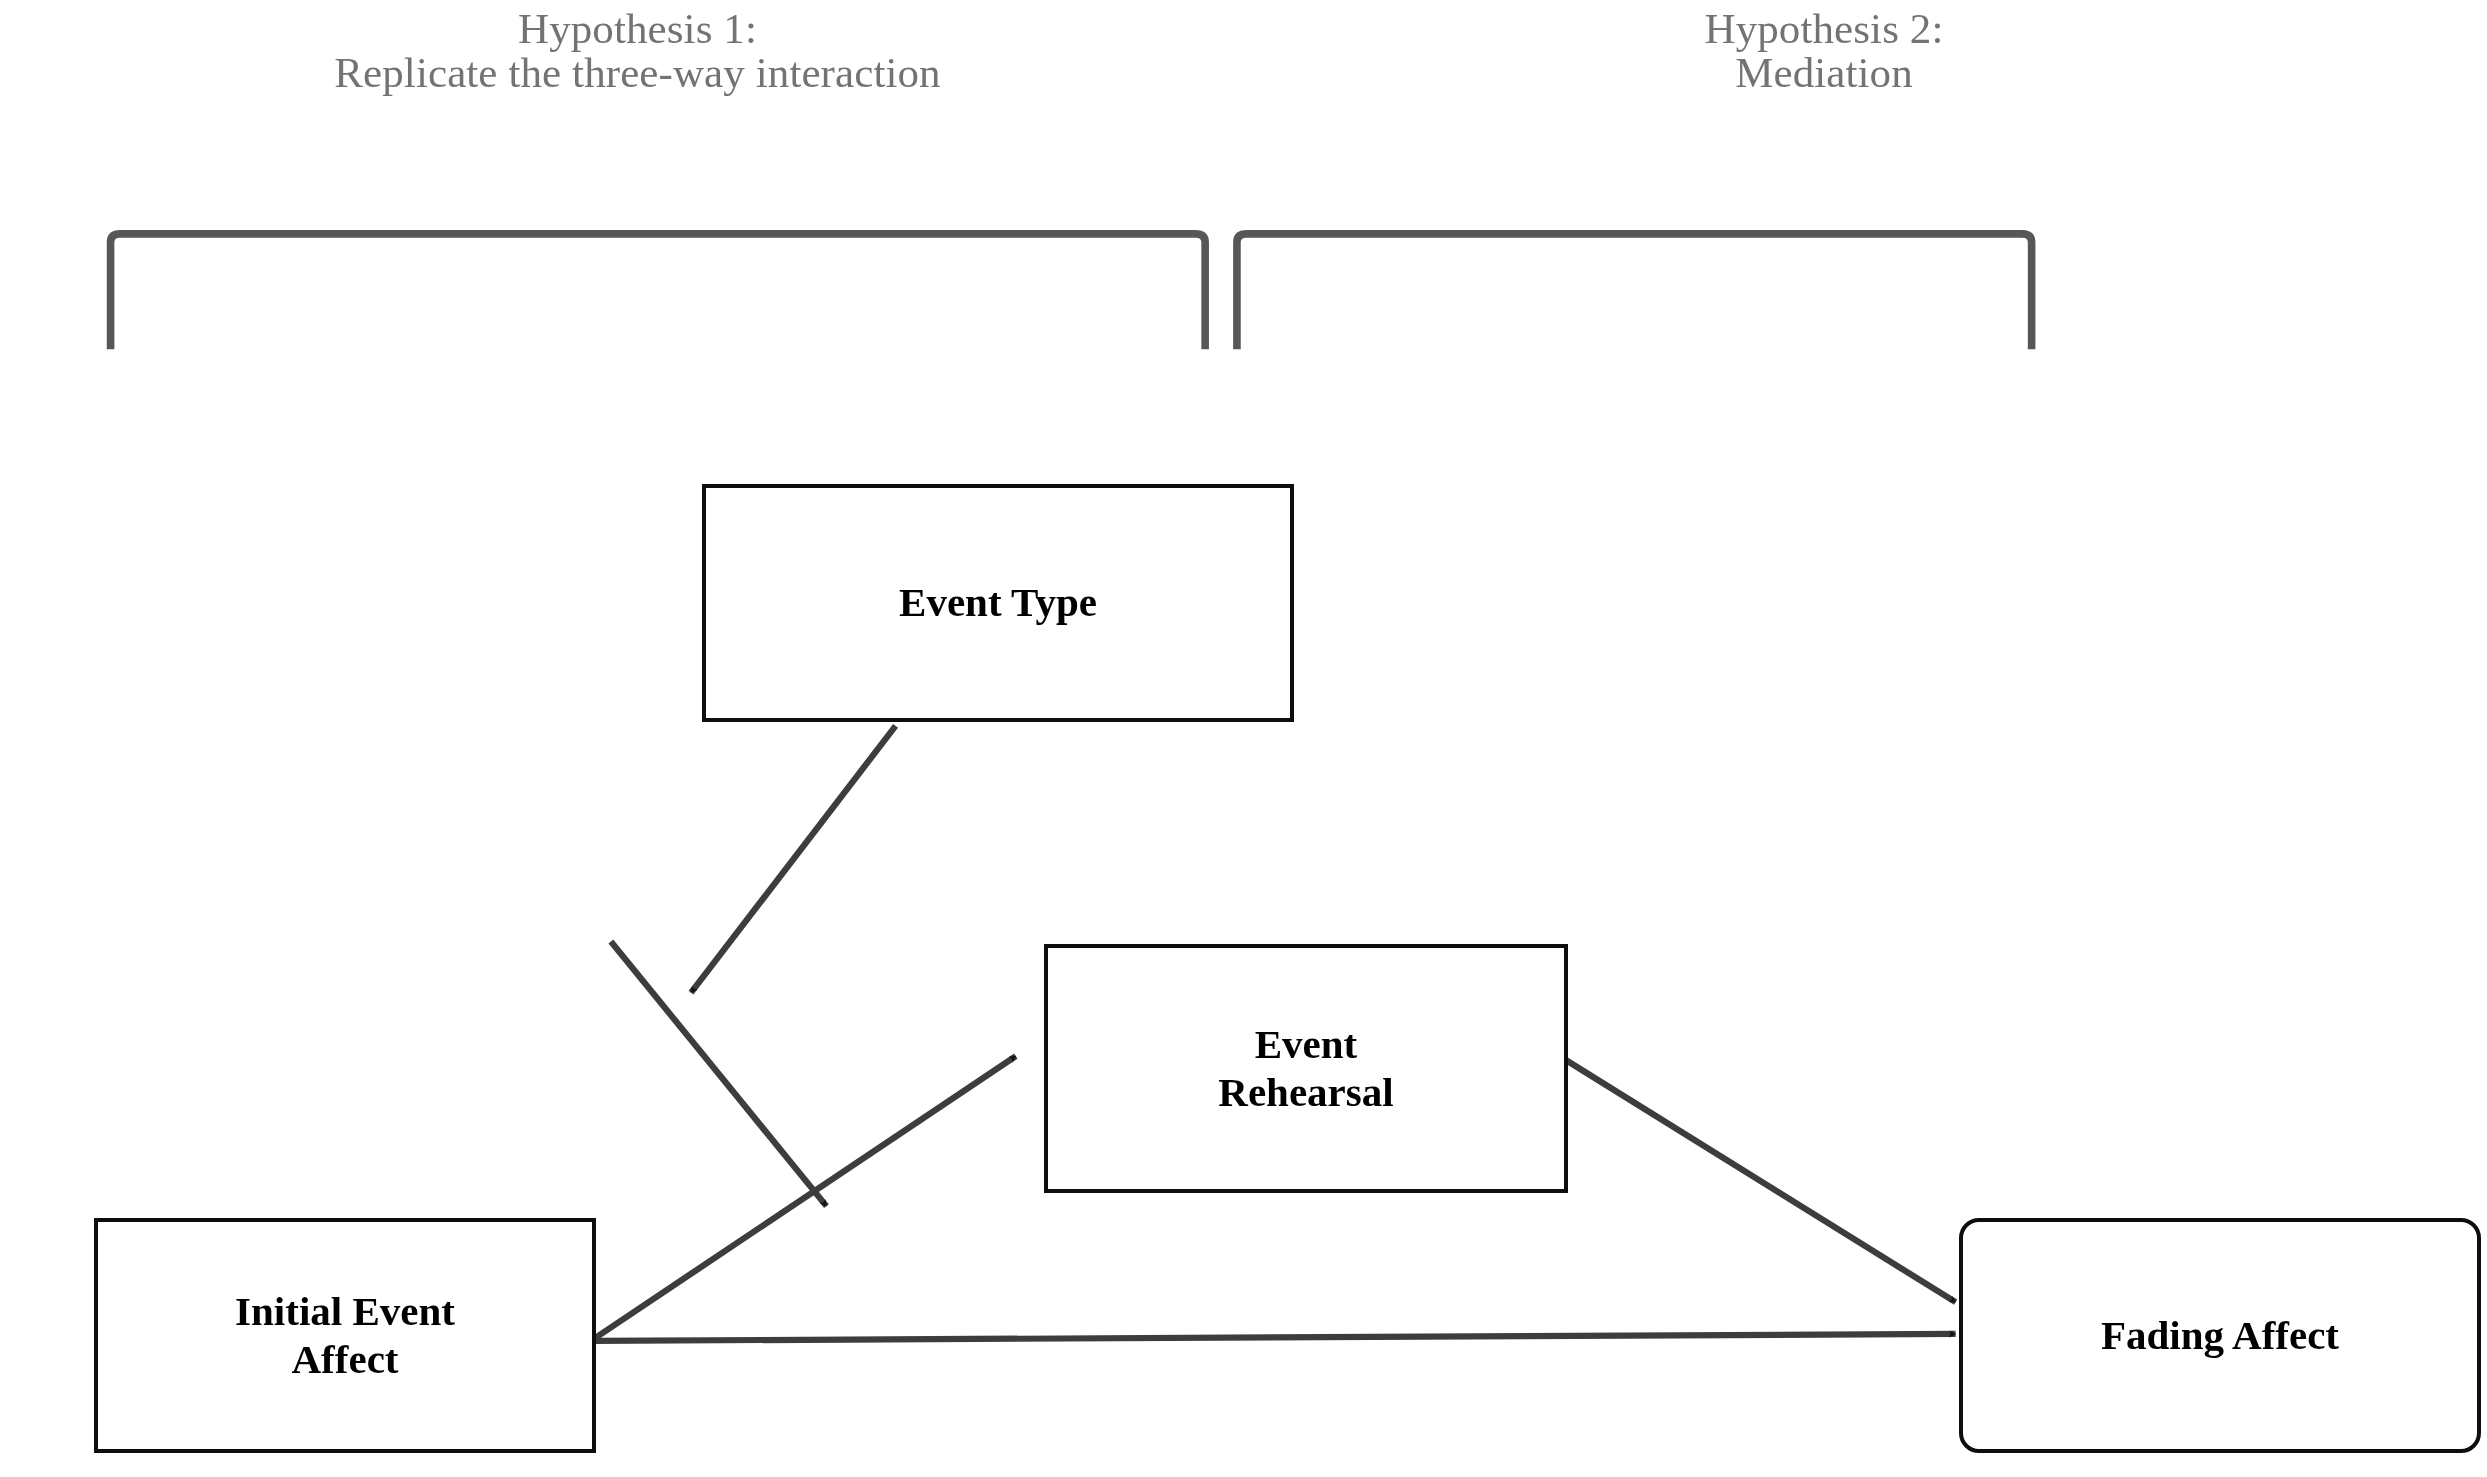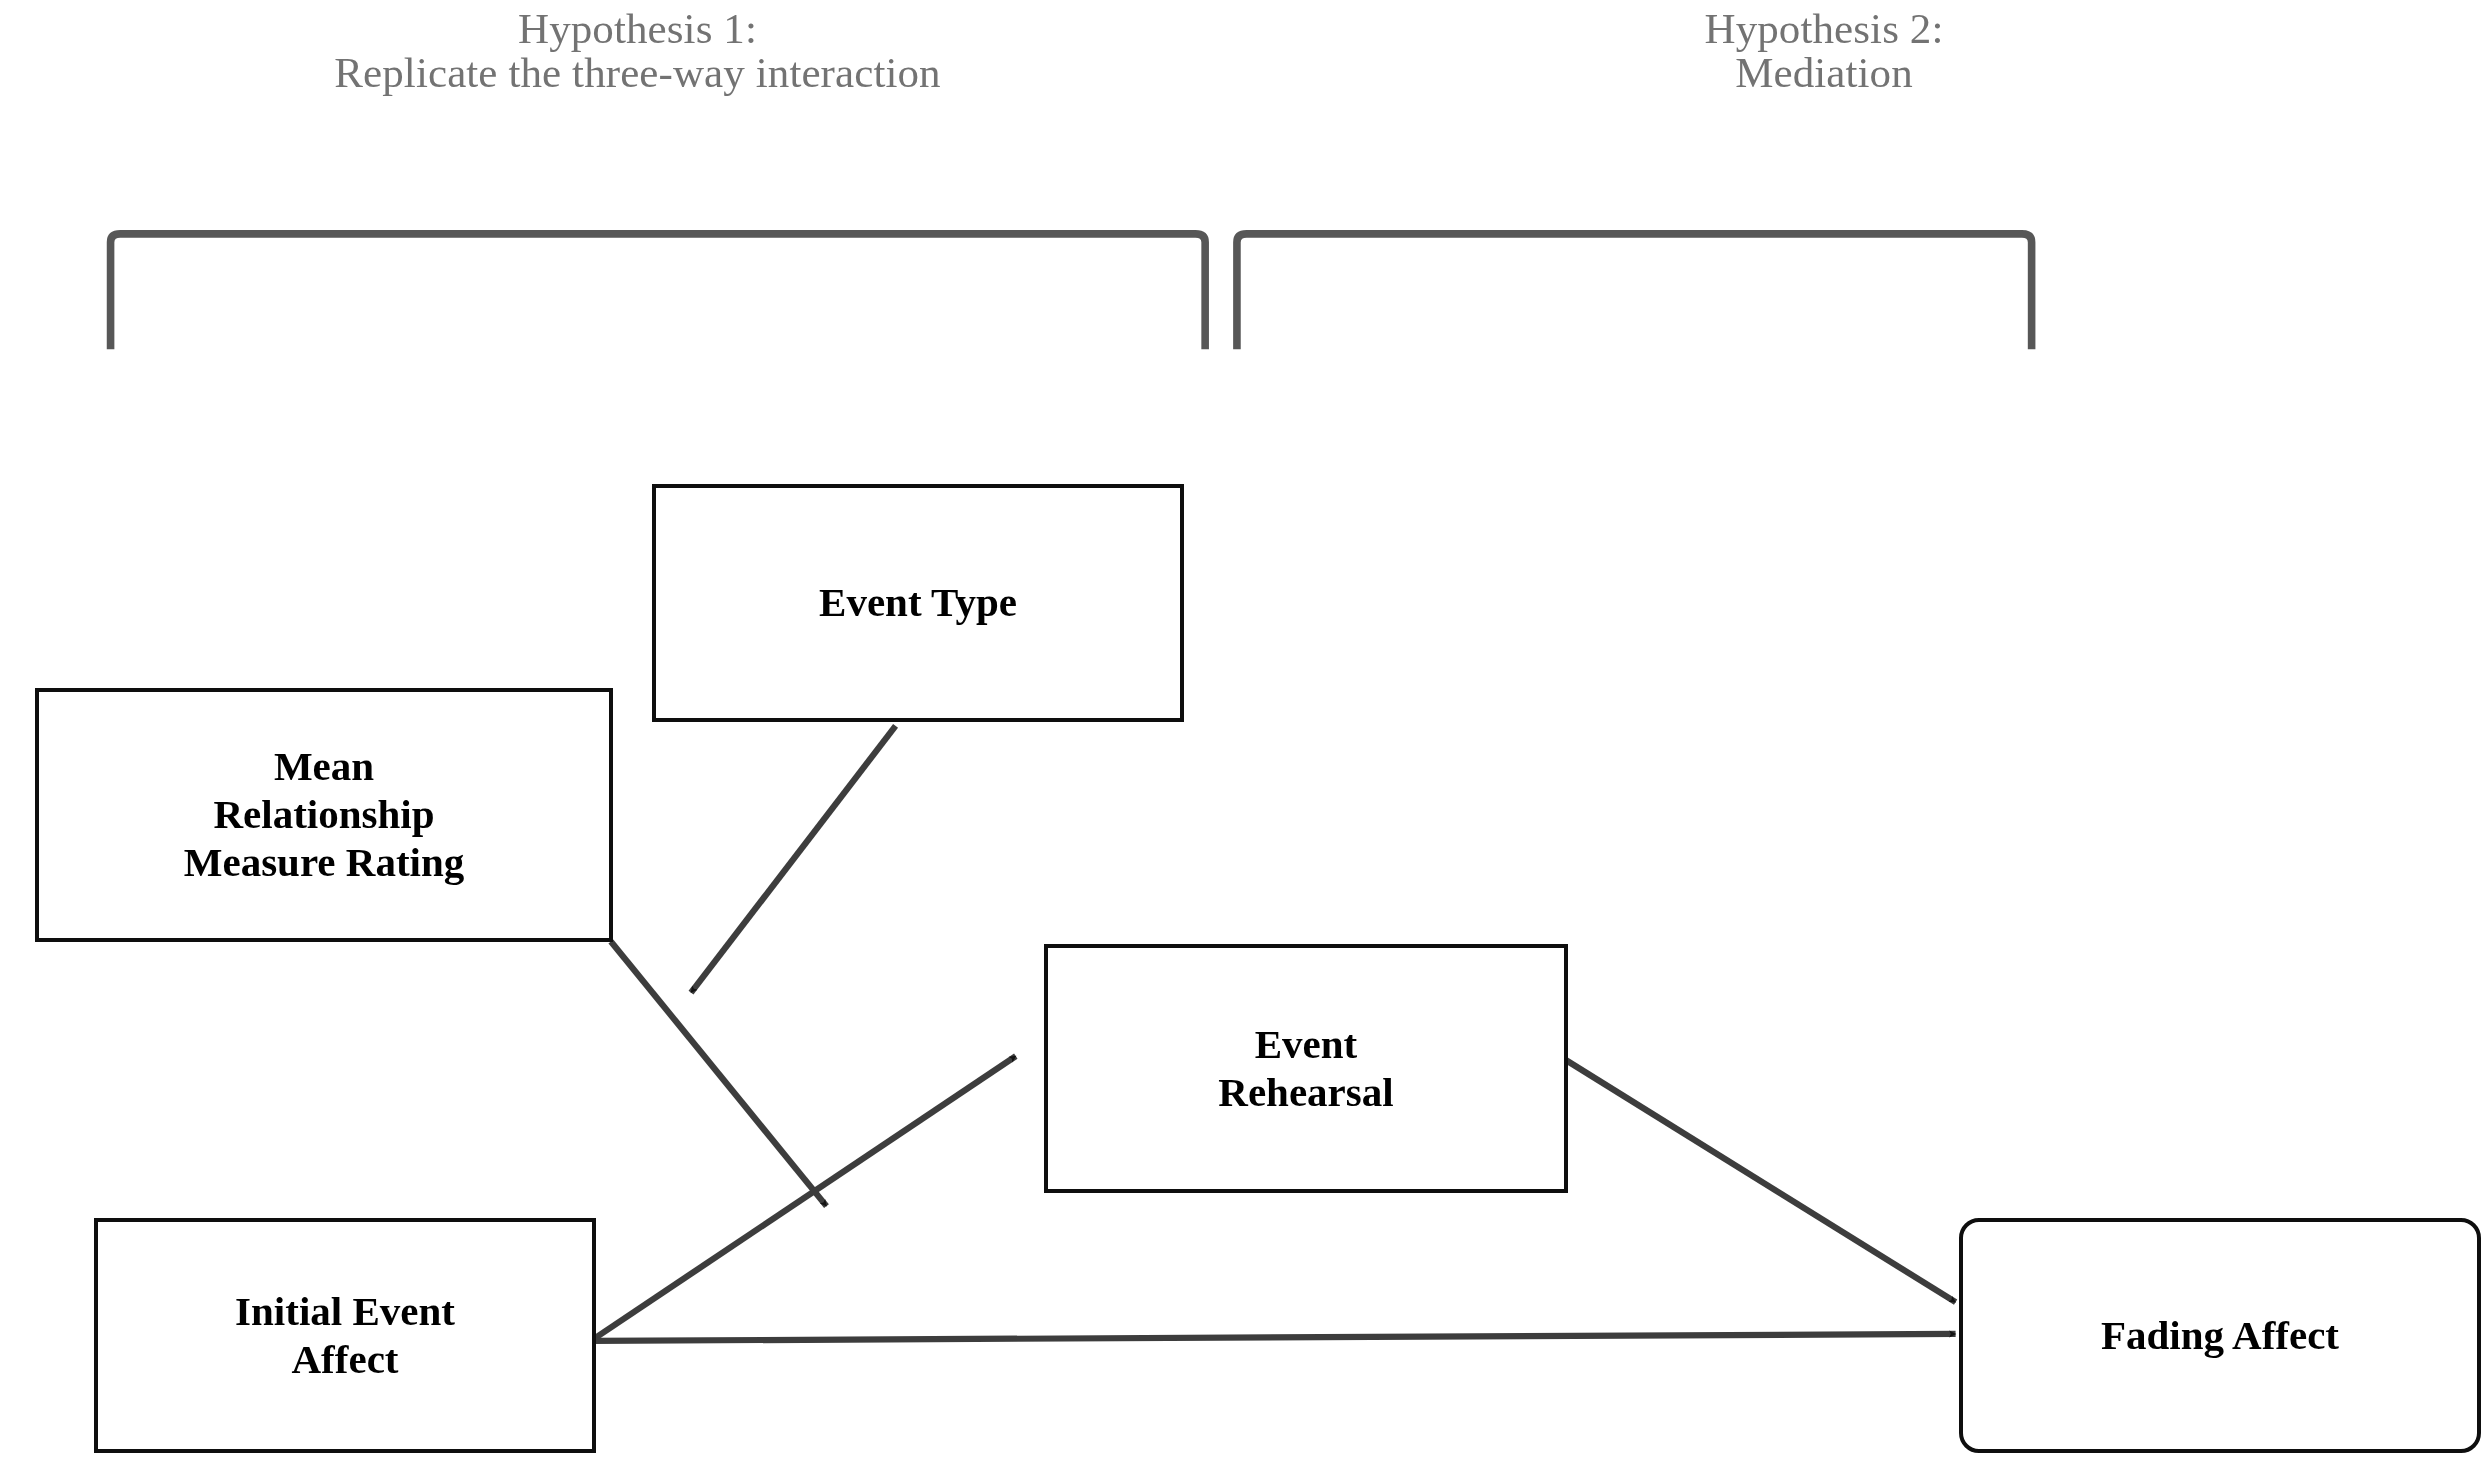--- a/index.html
+++ b/index.html
@@ -90,31 +90,24 @@
 
     <line x1="884" y1="1362" x2="1196" y2="1745" stroke="#3d3d3d" stroke-width="9" marker-end="url(#ah)"></line>
 
     <line x1="858" y1="1938" x2="1470" y2="1528" stroke="#3d3d3d" stroke-width="9" marker-end="url(#ah)"></line>
 
     <line x1="2228" y1="1510" x2="2830" y2="1884" stroke="#3d3d3d" stroke-width="9" marker-end="url(#ah)"></line>
 
     <line x1="858" y1="1940" x2="2830" y2="1930" stroke="#3d3d3d" stroke-width="9" marker-end="url(#ah)"></line>
   </svg>
 
-  <div class="node-box" style="left:652px; top:484px; width:532px; height:238px;">
+  <div class="node-box" style="left:702px; top:484px; width:592px; height:238px;">
     <span class="lbl">Event Type</span>
   </div>
 
-  <div class="node-box" style="left:35px; top:688px; width:578px; height:254px;">
-    <span class="lbl">
-      <span>Mean</span><br>
-      <span>Relationship</span><br>
-      <span>Measure Rating</span>
-    </span>
-  </div>
 
   <div class="node-box" style="left:1044px; top:916px; width:524px; height:249px;margin-top:28px;">
     <span class="lbl">
       <span>Event</span><br>
       <span>Rehearsal</span>
     </span>
   </div>
 
   <div class="node-box" style="left:94px; top:1218px; width:502px; height:235px;">
     <span class="lbl">

